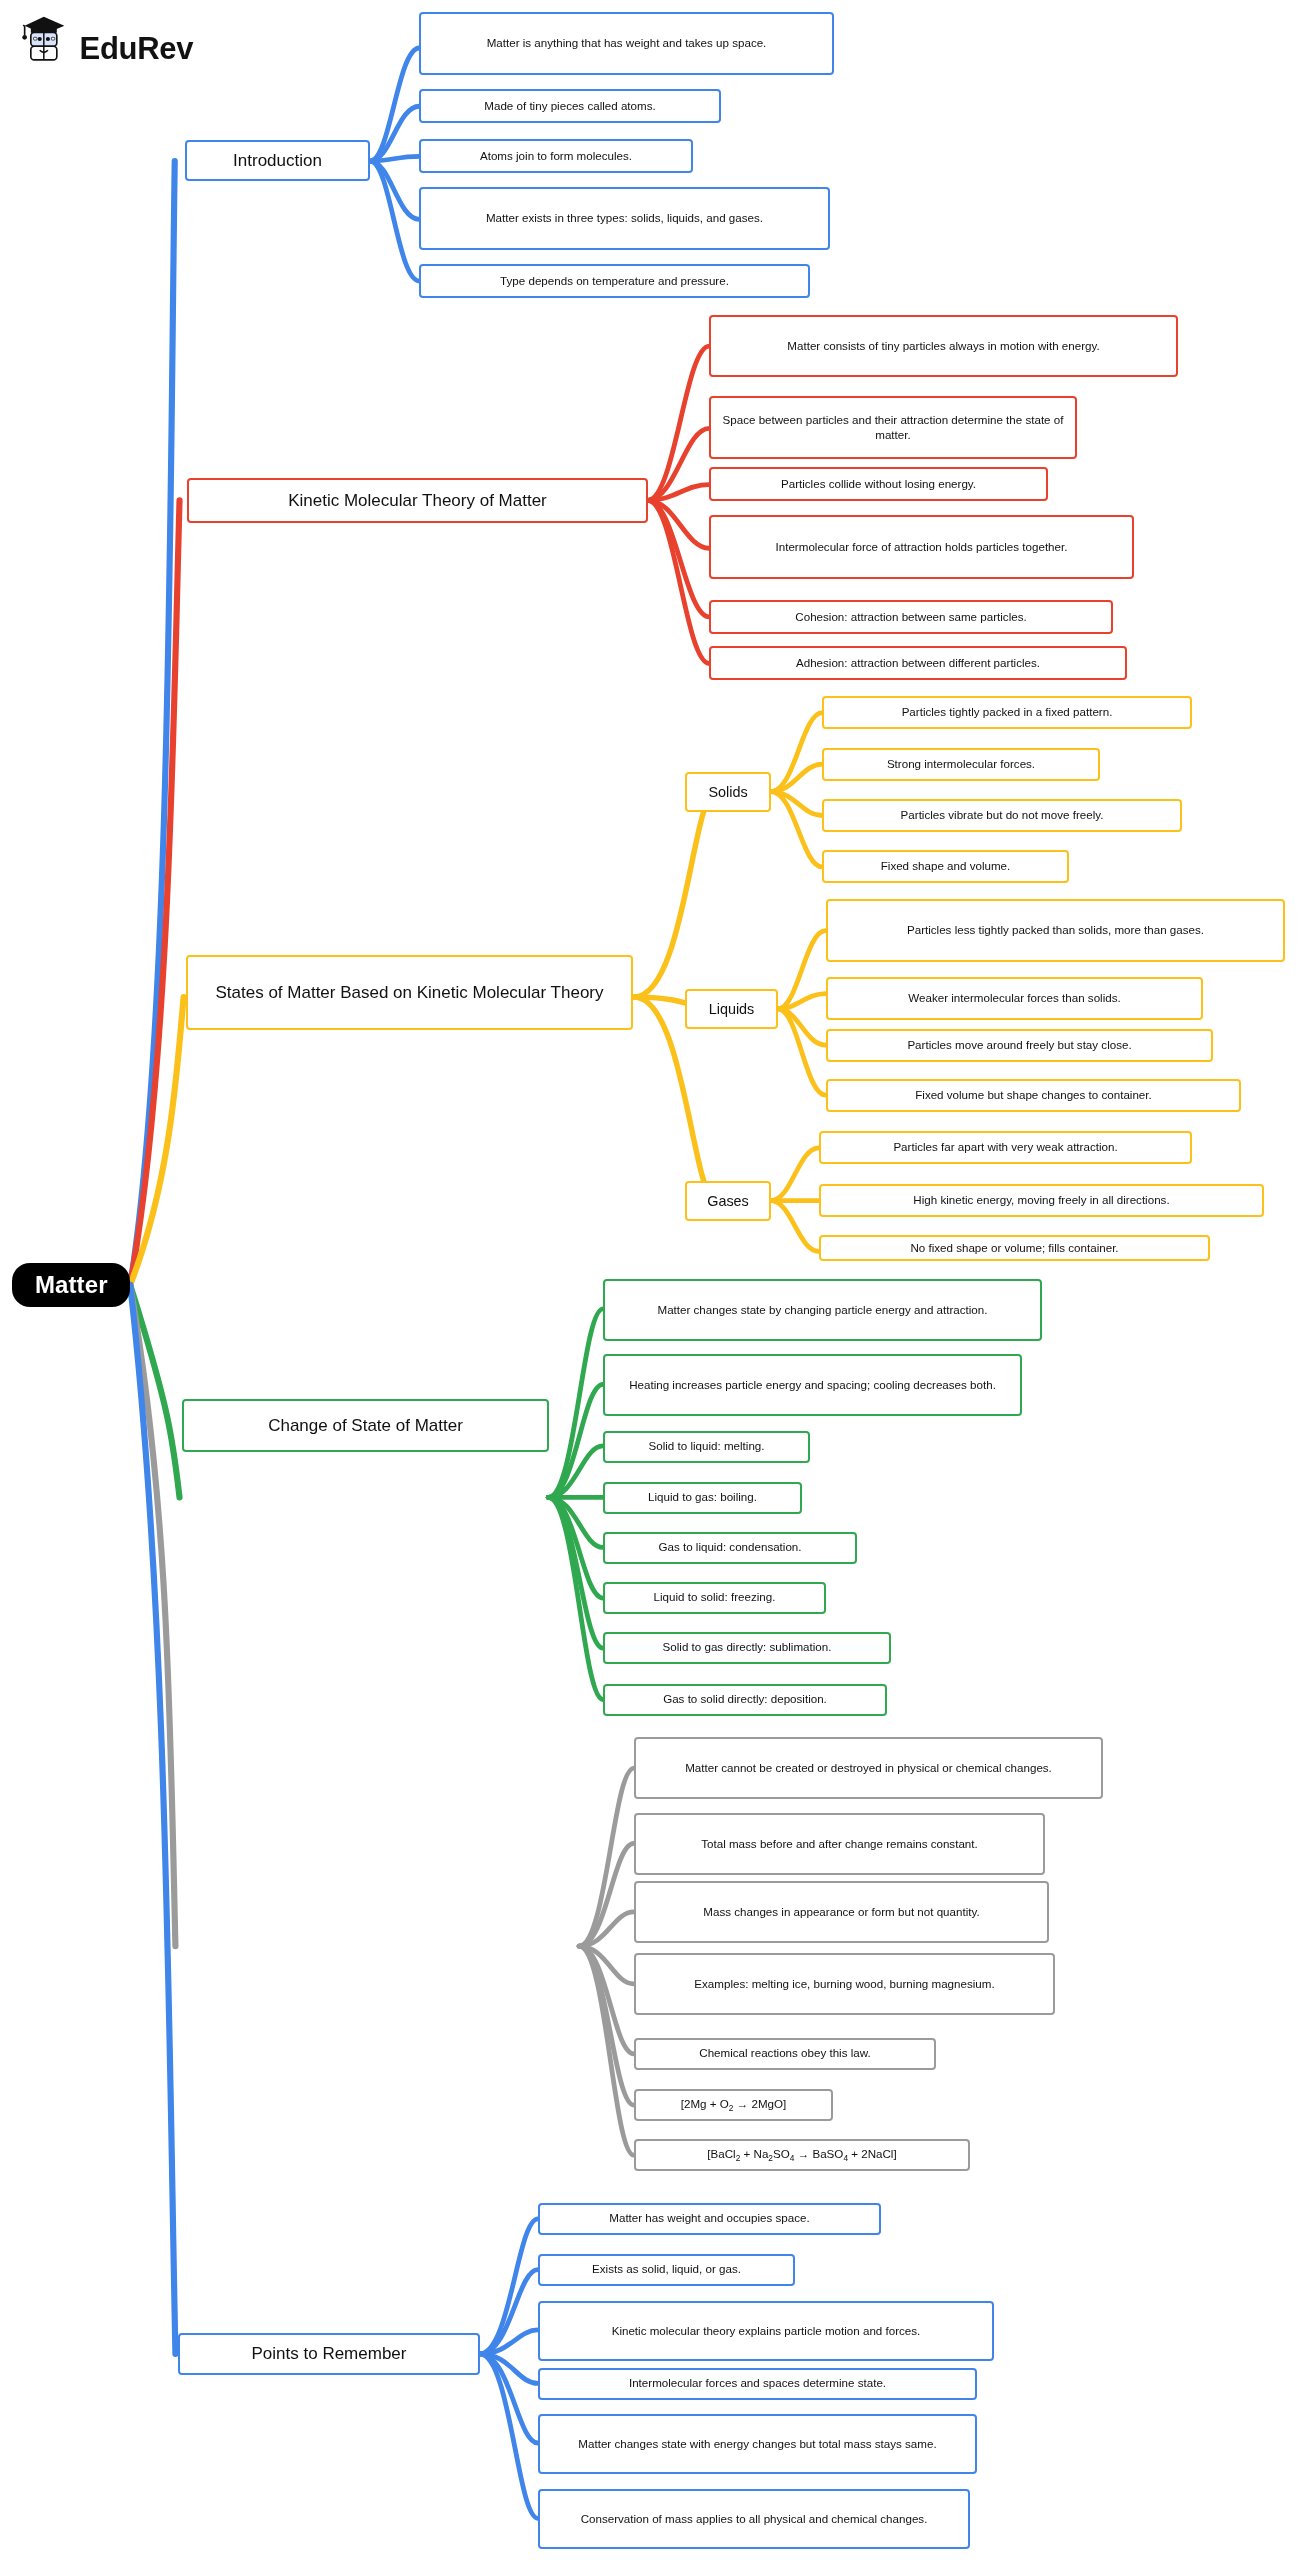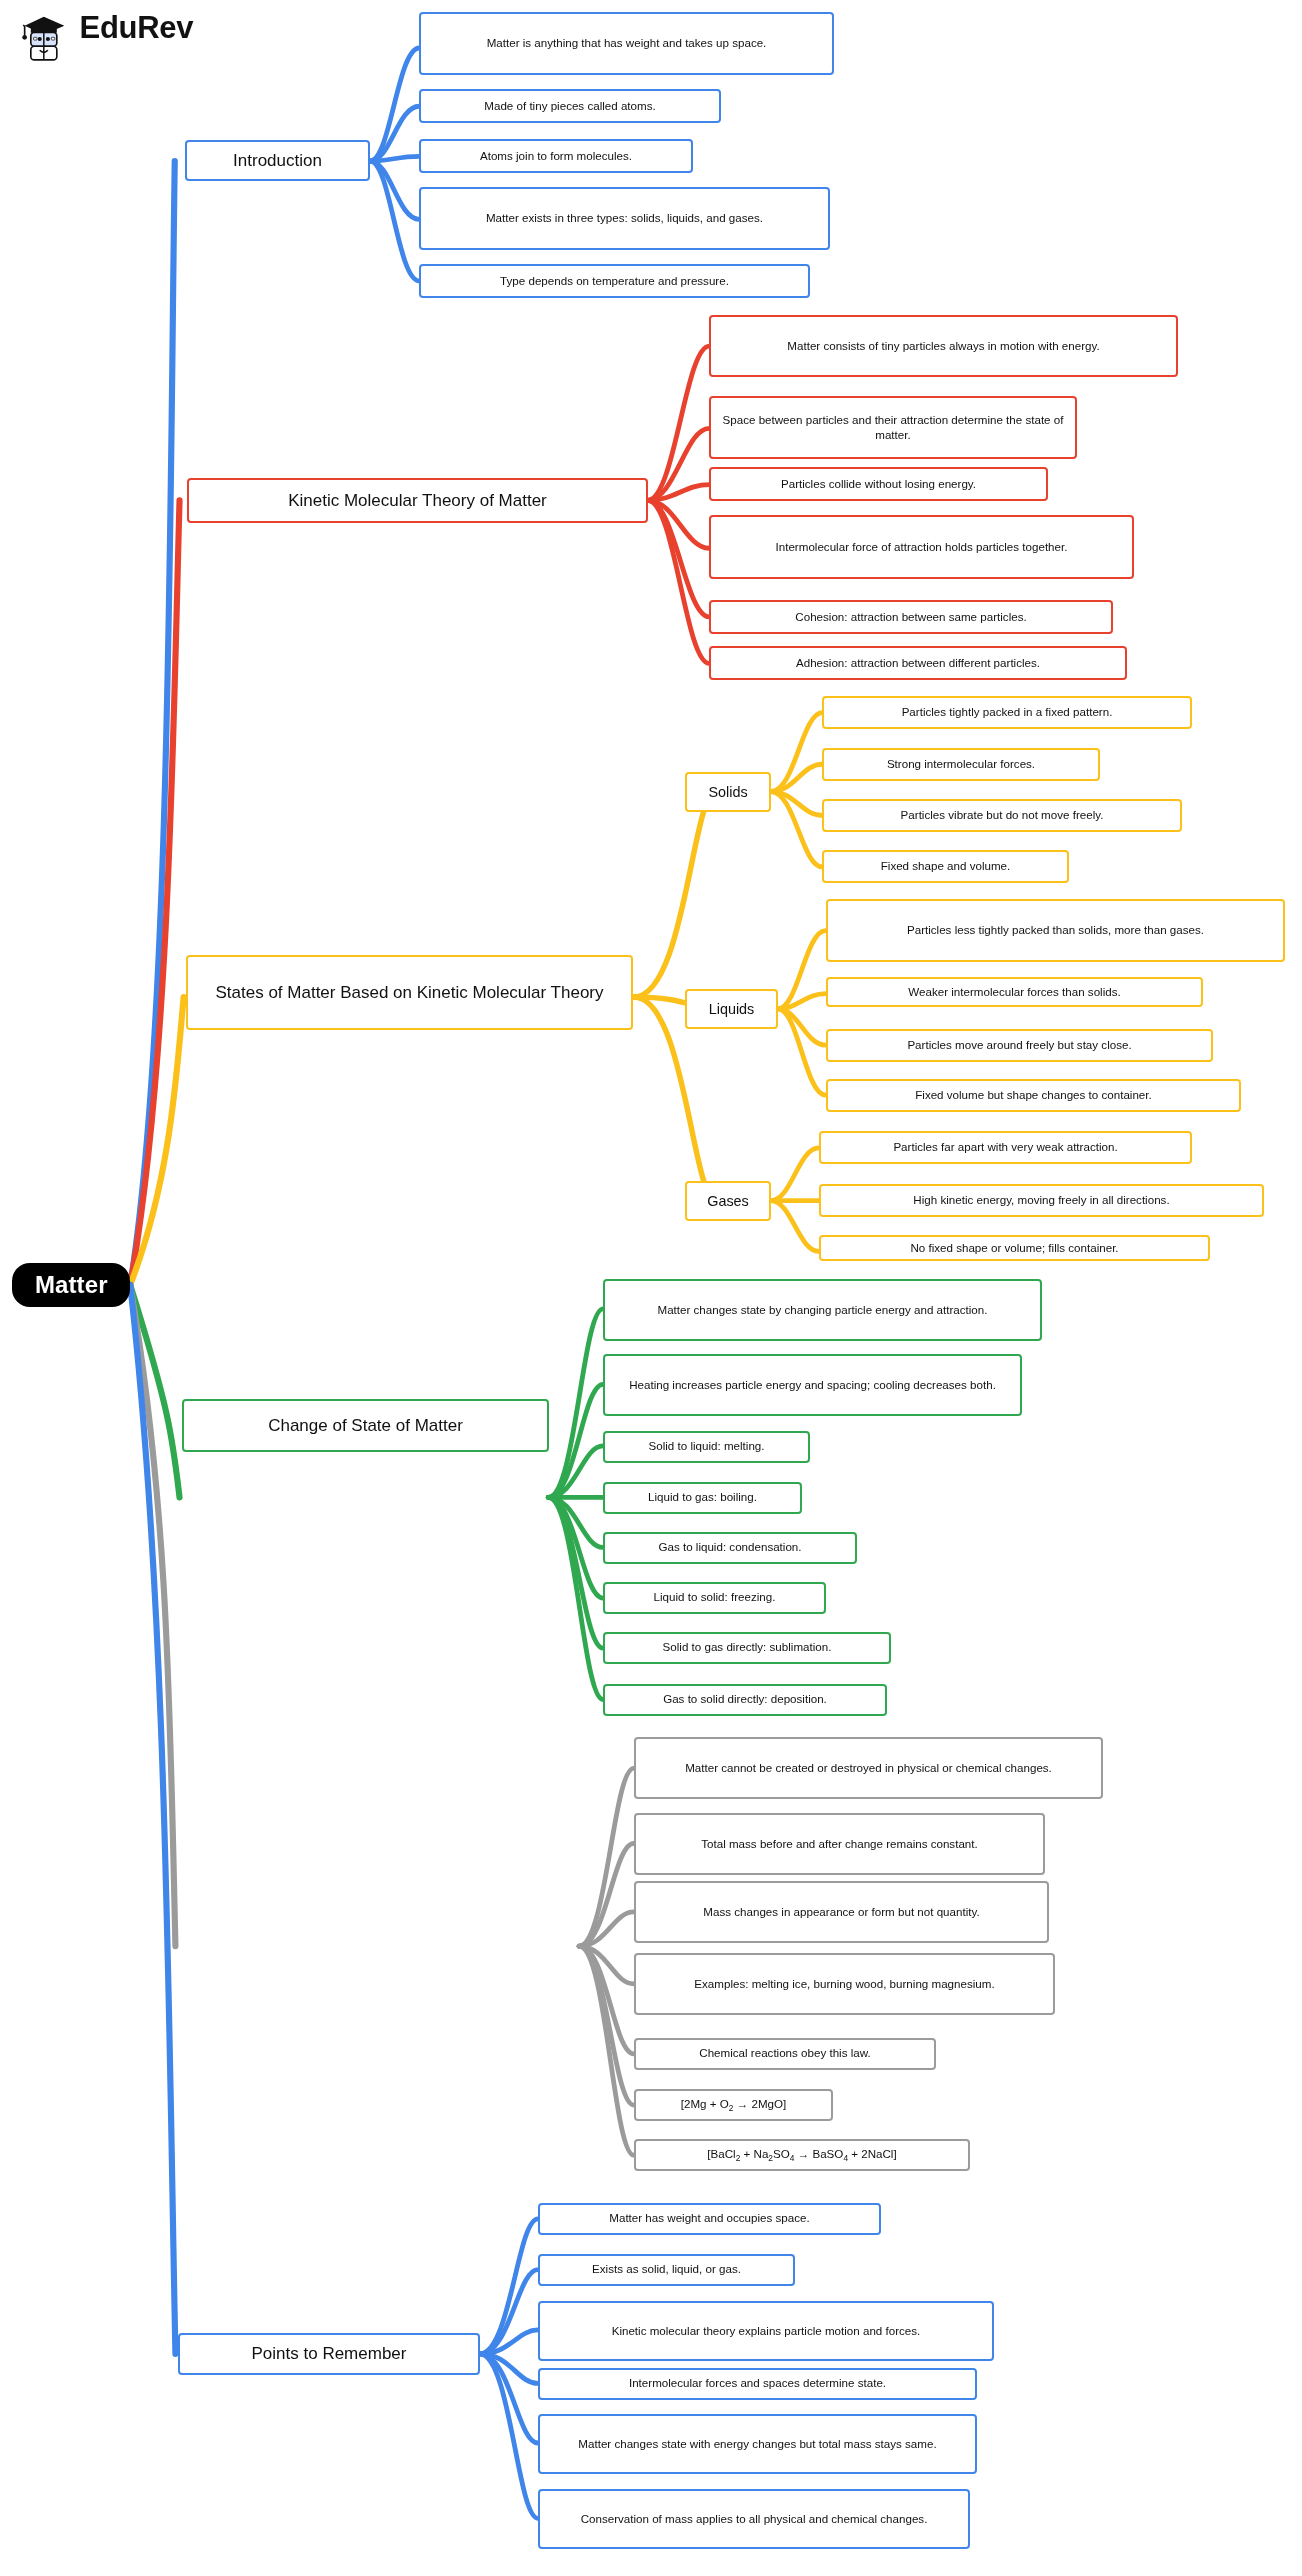--- a/index.html
+++ b/index.html
@@ -20,21 +20,21 @@
     top: 0; left: 0;
     width: 1302px; height: 2576px;
     pointer-events: none;
   }
 
   
   #logo {
     position: absolute;
     left: 19px; top: 12.3px;
     display: flex;
-    align-items: flex-start;
+    align-items: flex-end;
     gap: 9.6px;
     z-index: 5;
   }
   #logo .mark { width: 51px; height: 52px; display: block; }
   #logo .wordmark {
     font-size: 31px;
     font-weight: 700;
     color: #121212;
     letter-spacing: -0.3px;
     line-height: 1;
@@ -234,21 +234,21 @@
   <div class="node leaf c-yellow" style="left:822px; top:850px; width:247px; height:33px;">
     <span>Fixed shape and volume.</span>
   </div>
 
   <div class="node sub c-yellow" style="left:685px; top:989px; width:93px; height:40px;">
     <span>Liquids</span>
   </div>
   <div class="node leaf c-yellow" style="left:826px; top:899px; width:459px; height:63px;">
     <span>Particles less tightly packed than solids, more than gases.</span>
   </div>
-  <div class="node leaf c-yellow" style="left:826px; top:977px; width:377px; height:30px;">
+  <div class="node leaf c-yellow" style="left:826px; top:977px; width:377px; height:43px;">
     <span>Weaker intermolecular forces than solids.</span>
   </div>
   <div class="node leaf c-yellow" style="left:826px; top:1029px; width:387px; height:33px;">
     <span>Particles move around freely but stay close.</span>
   </div>
   <div class="node leaf c-yellow" style="left:826px; top:1079px; width:415px; height:33px;">
     <span>Fixed volume but shape changes to container.</span>
   </div>
 
   <div class="node sub c-yellow" style="left:685px; top:1181px; width:86px; height:40px;">

